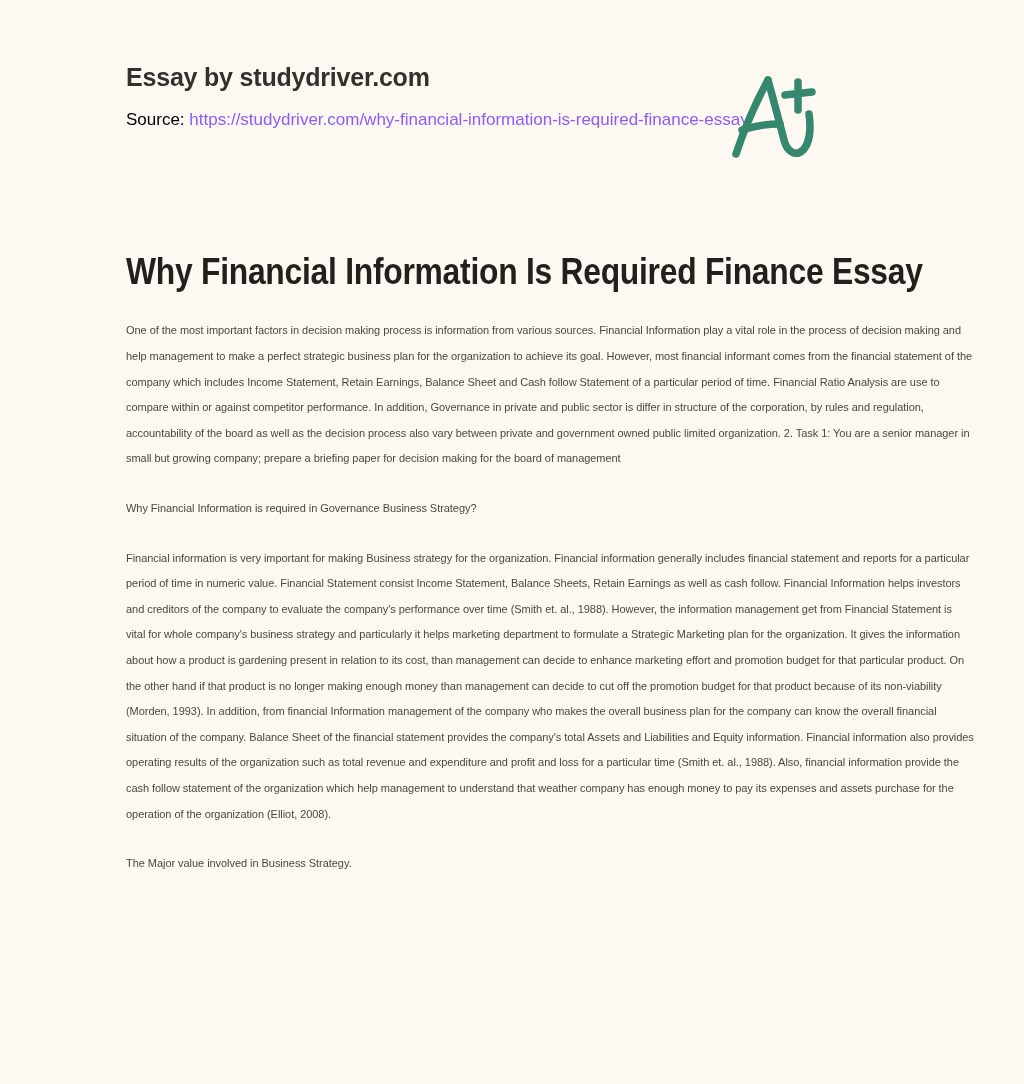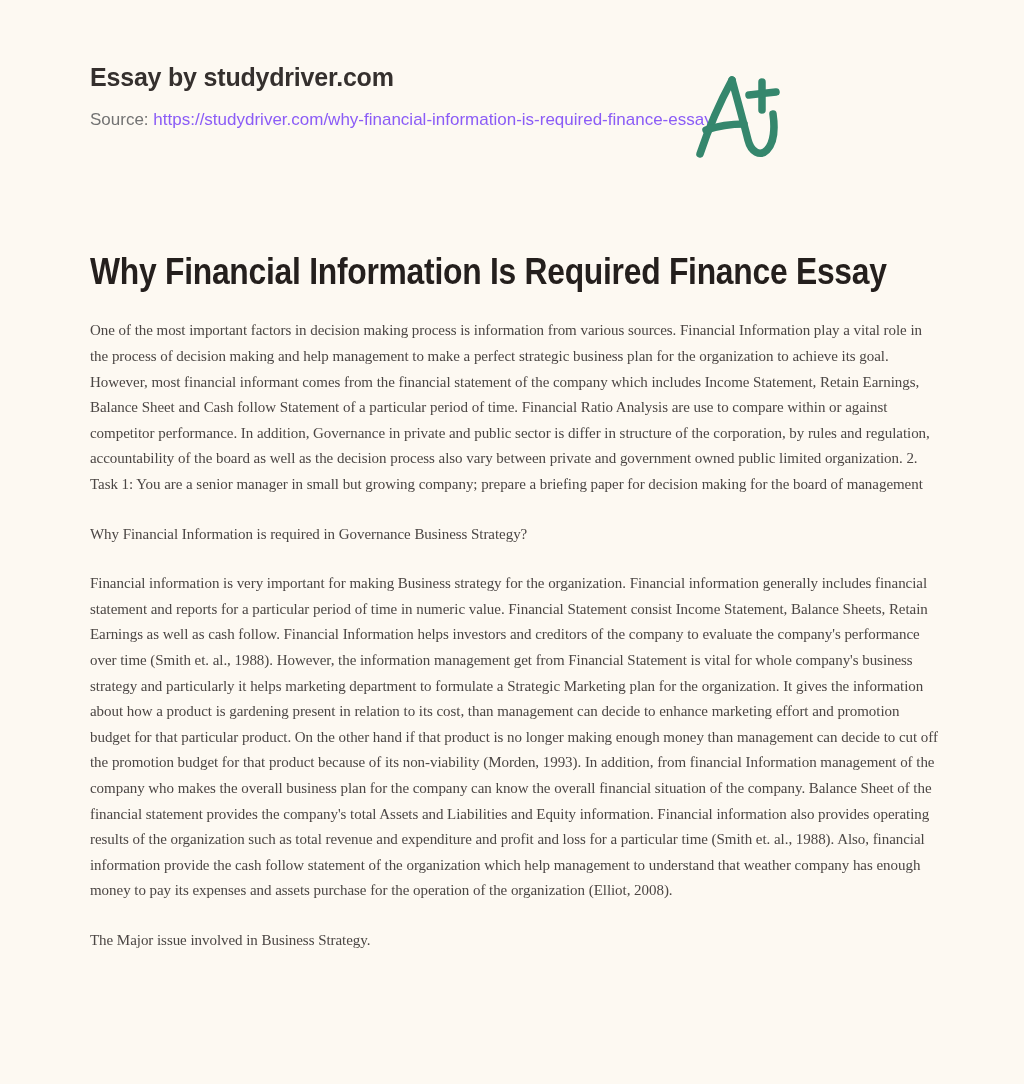--- a/index.html
+++ b/index.html
@@ -12,20 +12,21 @@
     background: #fdf9f2;
     font-family: "Liberation Sans", sans-serif;
     overflow: hidden;
   }
 
   .page {
     position: relative;
     width: 876px;
     height: 1084px;
     box-sizing: border-box;
+    margin-left: 36px;
   }
 
   
   .header {
     position: absolute;
     left: 90px;
     top: 62px;
     width: 848px;
     height: 110px;
   }
@@ -41,21 +42,21 @@
   }
 
   .source-line {
     margin-top: 18px;
     font-size: 17px;
     line-height: 1.2;
     white-space: nowrap;
   }
 
   .source-label {
-    color: #737373;
+    color: #000000;
   }
 
   .source-url {
     color: #8b5cf6;
     text-decoration: none;
   }
 
   
   .logo {
     position: absolute;
@@ -86,26 +87,25 @@
     color: #241f1d;
     line-height: 1.12;
     letter-spacing: -0.3px;
     transform: scaleX(0.86);
     transform-origin: left center;
     white-space: nowrap;
   }
 
   .para {
     margin: 0 0 24px 0;
-    font-size: 15px;
+    font-size: 11px;
     line-height: 25.6px;
     color: #4b4644;
     text-align: left;
     letter-spacing: -0.05px;
-    font-family: Liberation Serif, serif;
   }
 
   .para:last-child {
     margin-bottom: 0;
   }
 </style>
 </head>
 <body>
 
 <div class="page">
@@ -134,17 +134,17 @@
       </g>
     </svg>
   </div>
 
   <div class="article">
     <h1 class="article-title">Why Financial Information Is Required Finance Essay</h1>
 
     <p class="para">One of the most important factors in decision making process is information from various sources. Financial Information play a vital role in the process of decision making and help management to make a perfect strategic business plan for the organization to achieve its goal. However, most financial informant comes from the financial statement of the company which includes Income Statement, Retain Earnings, Balance Sheet and Cash follow Statement of a particular period of time. Financial Ratio Analysis are use to compare within or against competitor performance. In addition, Governance in private and public sector is differ in structure of the corporation, by rules and regulation, accountability of the board as well as the decision process also vary between private and government owned public limited organization. 2. Task 1: You are a senior manager in small but growing company; prepare a briefing paper for decision making for the board of management</p>
     <p class="para">Why Financial Information is required in Governance Business Strategy?</p>
     <p class="para">Financial information is very important for making Business strategy for the organization. Financial information generally includes financial statement and reports for a particular period of time in numeric value. Financial Statement consist Income Statement, Balance Sheets, Retain Earnings as well as cash follow. Financial Information helps investors and creditors of the company to evaluate the company's performance over time (Smith et. al., 1988). However, the information management get from Financial Statement is vital for whole company's business strategy and particularly it helps marketing department to formulate a Strategic Marketing plan for the organization. It gives the information about how a product is gardening present in relation to its cost, than management can decide to enhance marketing effort and promotion budget for that particular product. On the other hand if that product is no longer making enough money than management can decide to cut off the promotion budget for that product because of its non-viability (Morden, 1993). In addition, from financial Information management of the company who makes the overall business plan for the company can know the overall financial situation of the company. Balance Sheet of the financial statement provides the company's total Assets and Liabilities and Equity information. Financial information also provides operating results of the organization such as total revenue and expenditure and profit and loss for a particular time (Smith et. al., 1988). Also, financial information provide the cash follow statement of the organization which help management to understand that weather company has enough money to pay its expenses and assets purchase for the operation of the organization (Elliot, 2008).</p>
-    <p class="para">The Major issue involved in Business Strategy.</p>
+    <p class="para">The Major value involved in Business Strategy.</p>
 
   </div>
 
 </div>
 
 </body></html>

